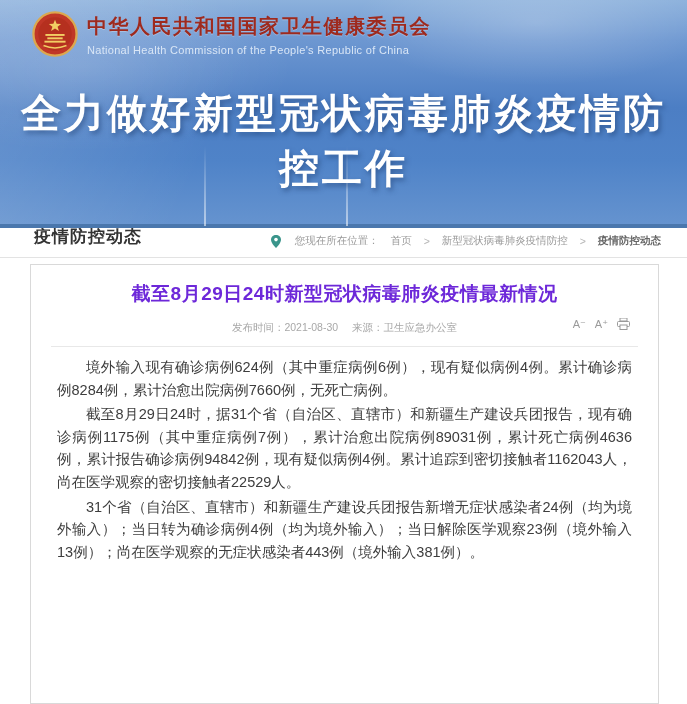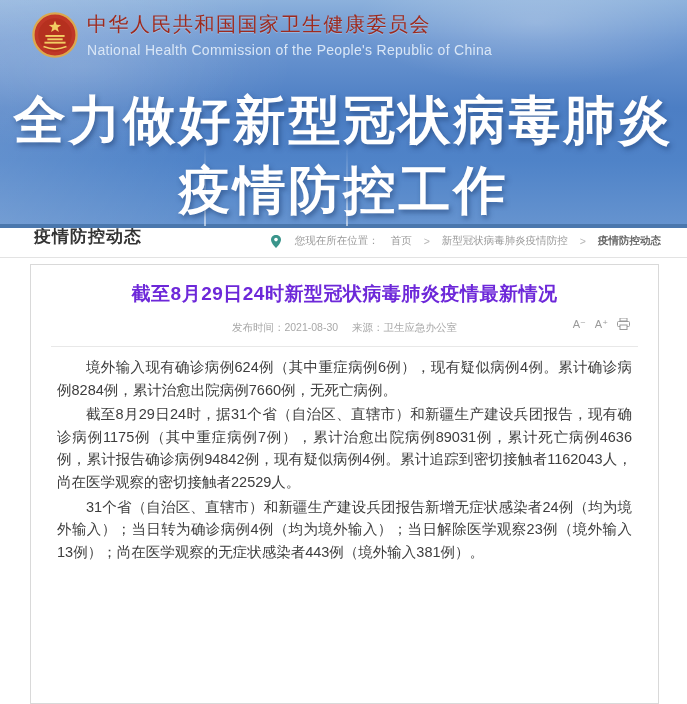--- a/index.html
+++ b/index.html
@@ -16,26 +16,26 @@
       linear-gradient(180deg,#8cb1dc 0%,#6d97d1 18%,#4c7ec4 48%,#4f83c8 72%,#6593cf 100%);
     border-bottom:4px solid #4a77ad;
   }
   .streak{ position:absolute; width:2px; height:80px; top:146px;
     background:linear-gradient(180deg, rgba(255,255,255,0), rgba(255,255,255,.55)); }
   .streak.s1{ left:204px; } .streak.s2{ left:346px; }
 
   .brand{ position:absolute; top:11px; left:32px; display:flex; align-items:center; gap:9px; cursor:pointer; }
   .emblem{ width:46px; height:46px; flex:0 0 auto; }
   .brand-text{ display:flex; flex-direction:column; }
-  .brand-cn{ color:#9e2a1e; font-size:20px; font-weight:normal; letter-spacing:1.5px;
+  .brand-cn{ color:#9e2a1e; font-size:20px; font-weight:bold; letter-spacing:1.5px;
     text-shadow:0 1px 0 rgba(255,255,255,.25); }
-  .brand-en{ color:#d9e6f6; font-size:14px; margin-top:4px; letter-spacing:.3px; }
+  .brand-en{ color:#d9e6f6; font-size:11px; margin-top:4px; letter-spacing:.3px; }
 
   .banner-title{ position:absolute; top:86px; left:0; width:100%; text-align:center;
-    color:#fff; font-size:52px; font-weight:bold; letter-spacing:3px;
+    color:#fff; font-size:40px; font-weight:bold; letter-spacing:3px;
     text-shadow:2px 3px 5px rgba(25,55,105,.5); }
 
   
   .navbar{ height:30px; background:#fff; border-bottom:1px solid #e3e3e3;
     display:flex; align-items:flex-end; justify-content:space-between;
     padding:0 26px 9px 34px; }
   .section-title{ font-size:17px; font-weight:bold; color:#333; letter-spacing:1px; }
   .breadcrumb{ display:flex; align-items:center; gap:12px; font-size:10.5px; color:#9a9a9a; }
   .pin{ width:10px; height:13px; margin-right:2px; }
   .crumb-link{ color:#9a9a9a; cursor:pointer; text-decoration:none; }

